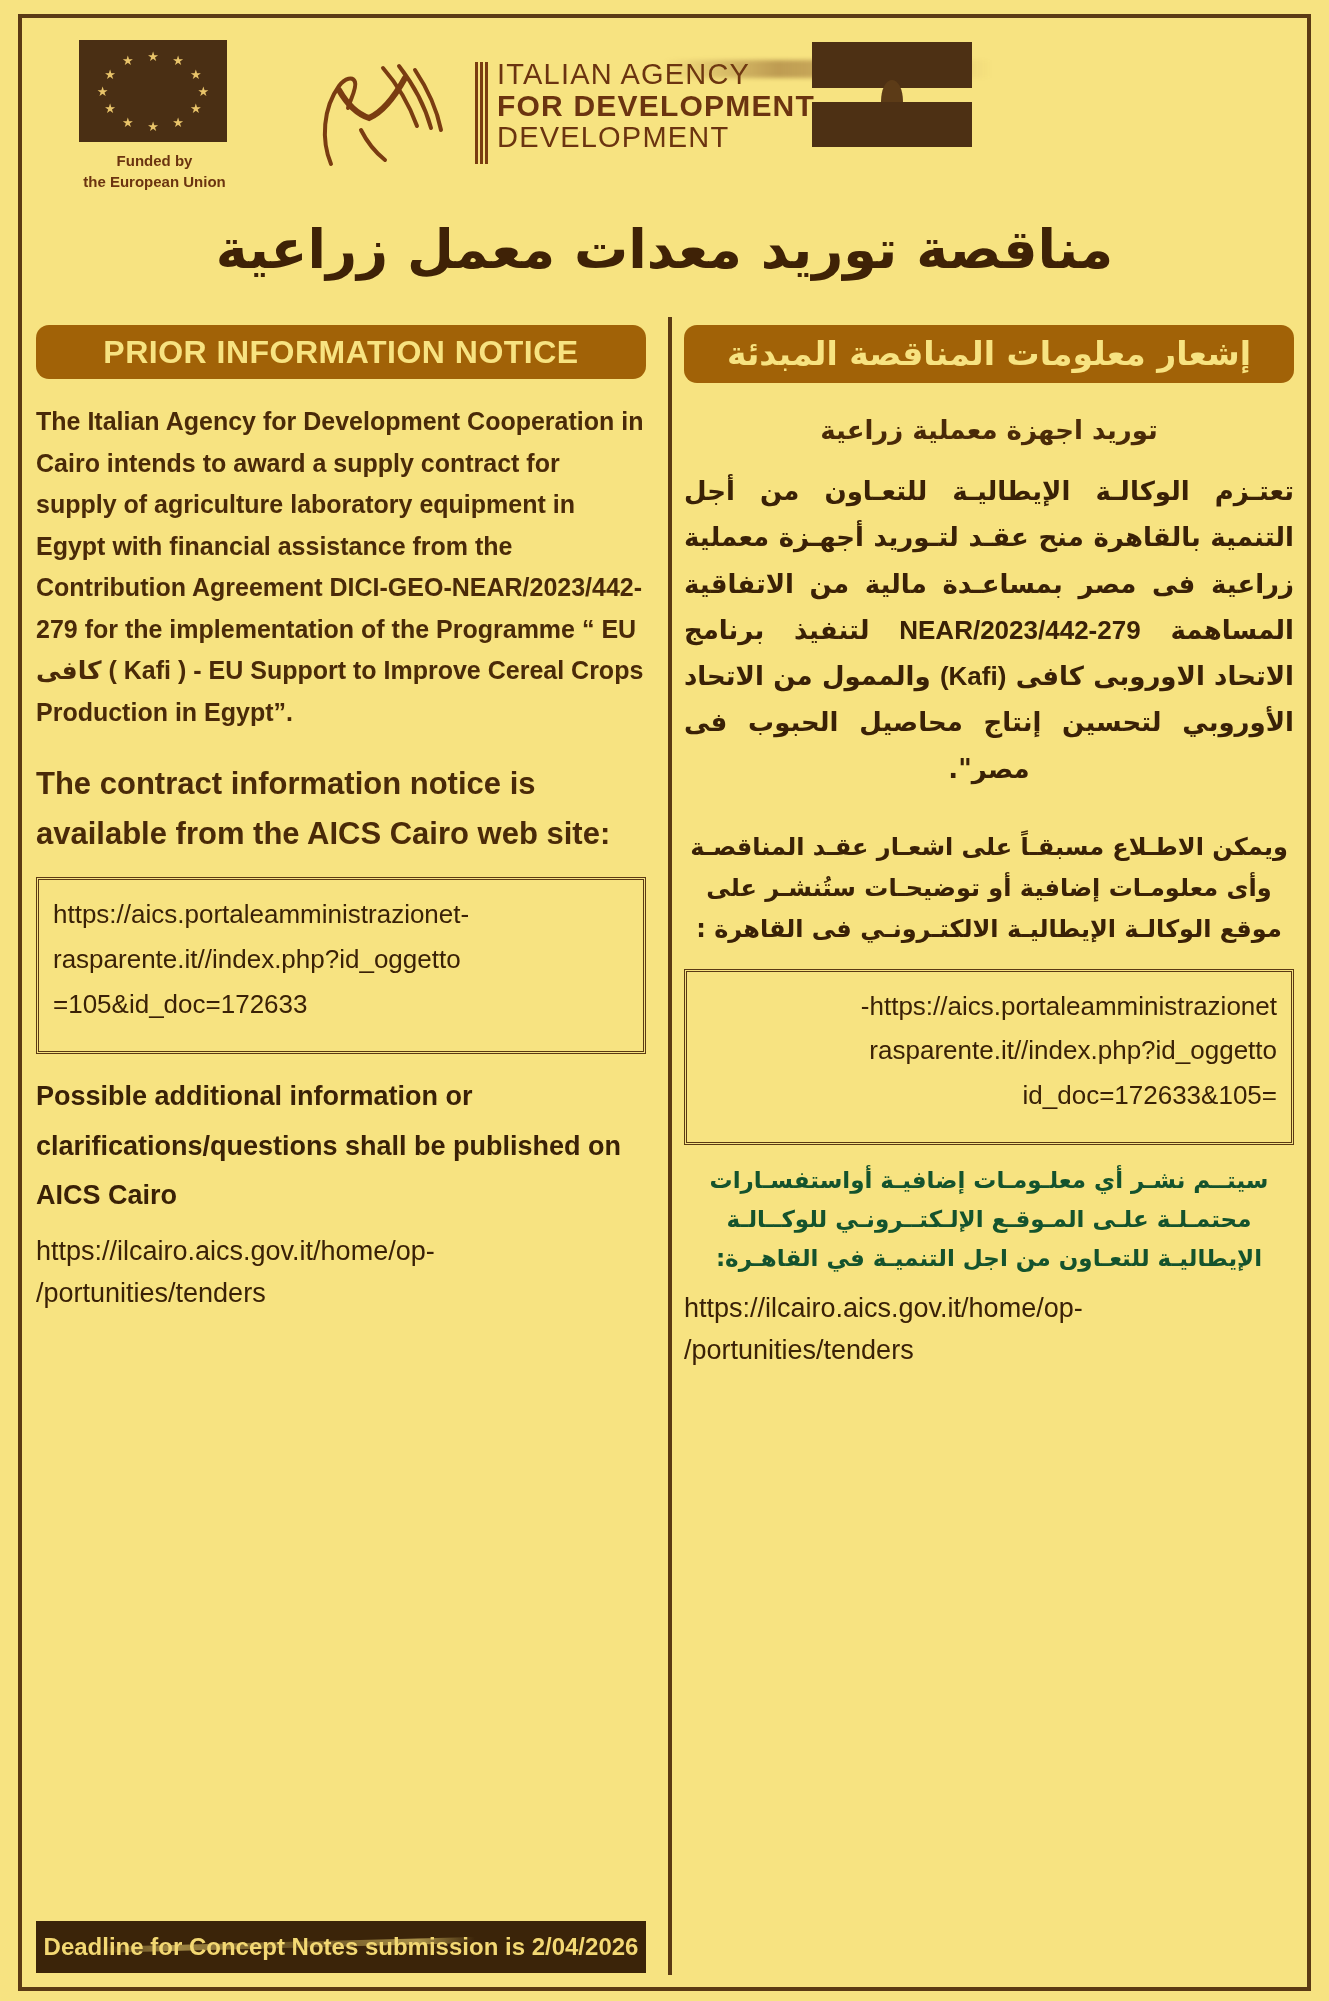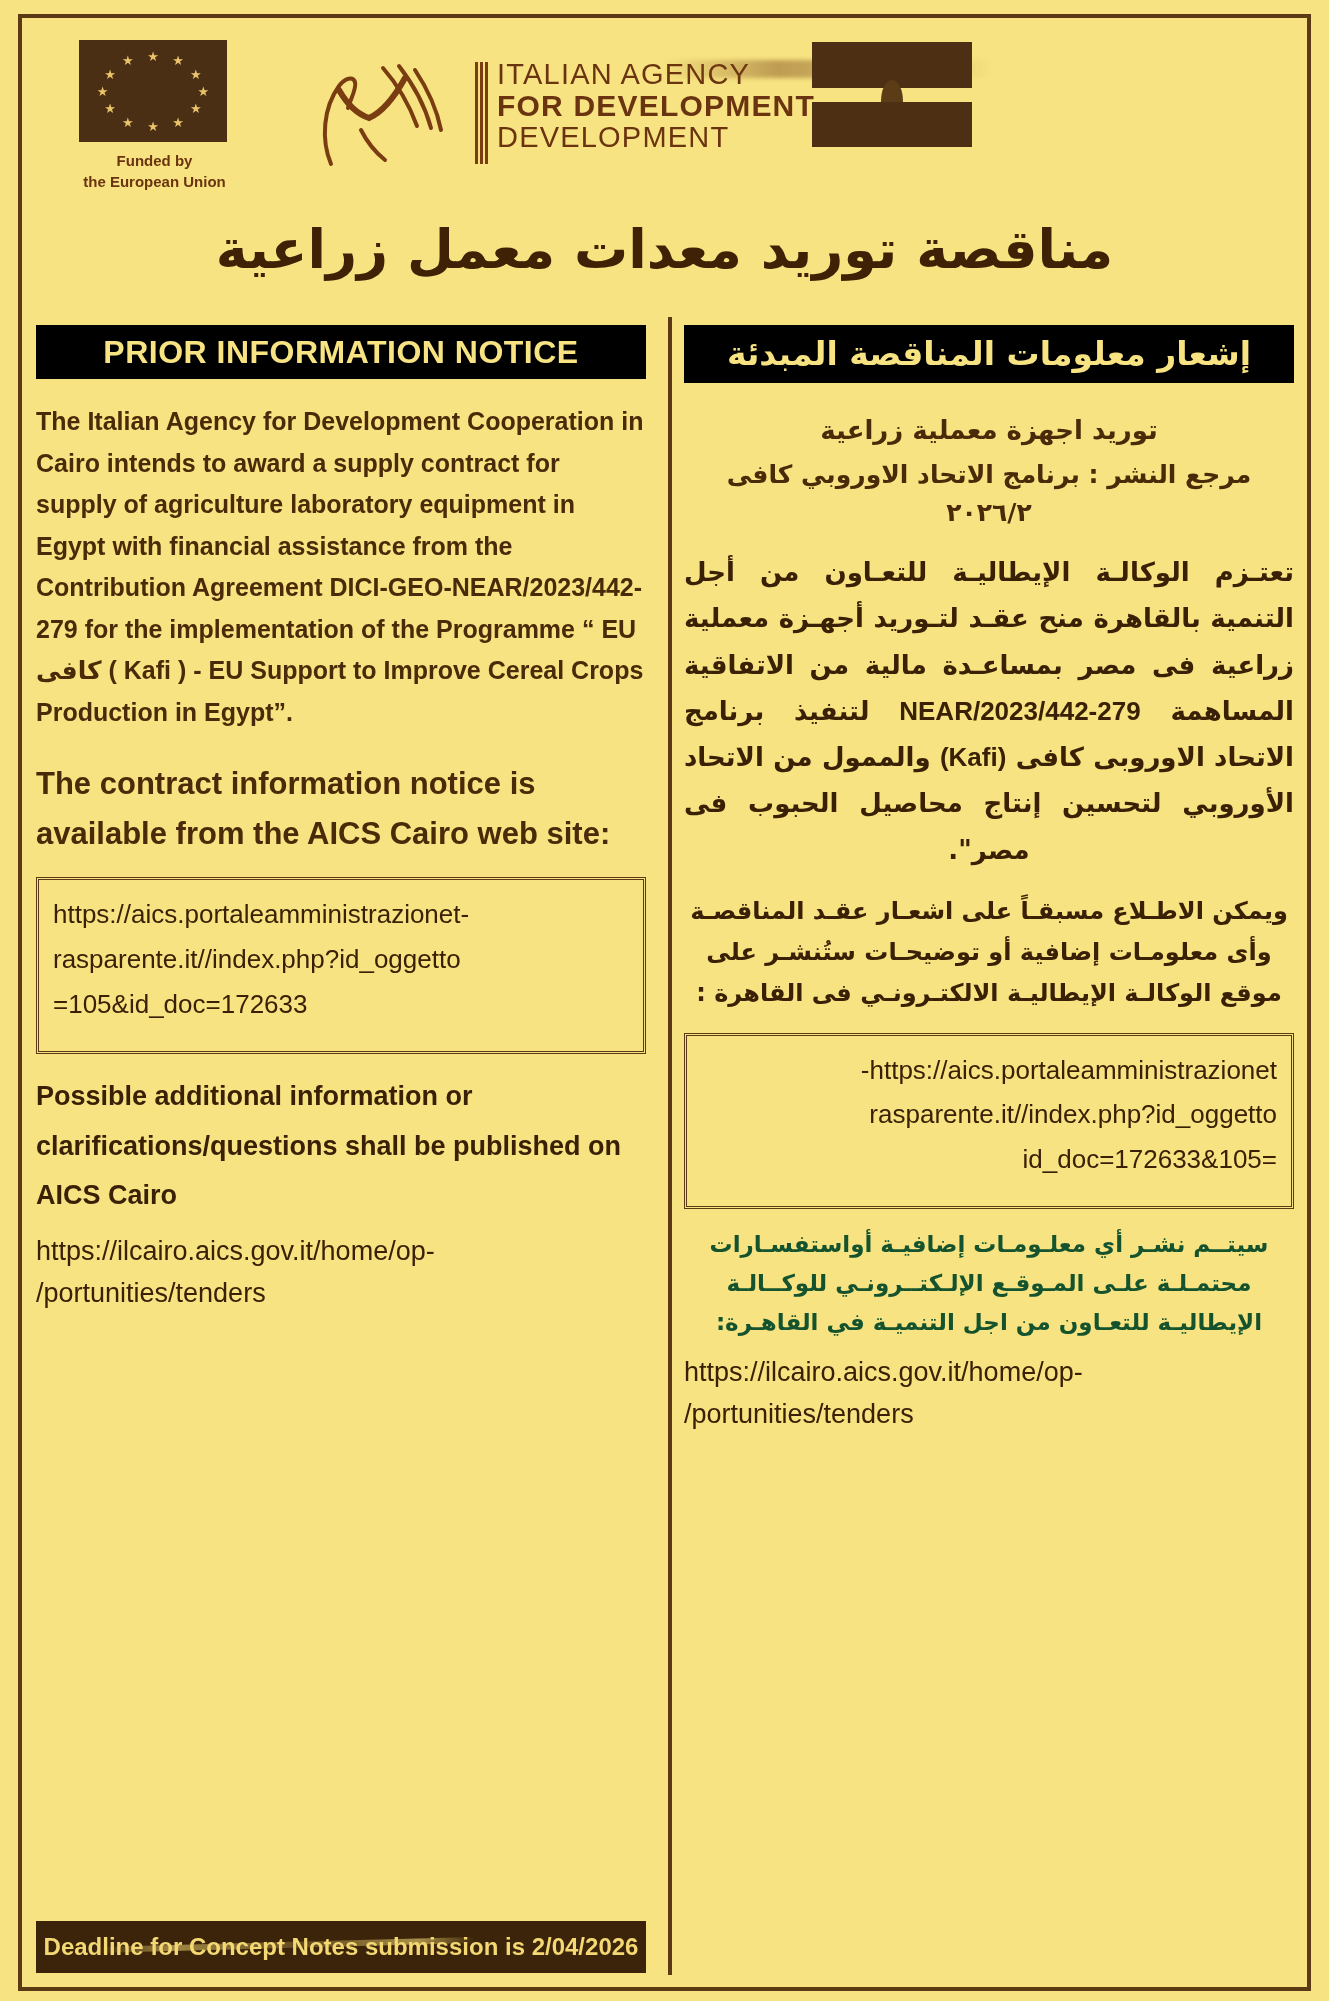--- a/index.html
+++ b/index.html
@@ -186,24 +186,25 @@
   .col-divider {
     position: absolute;
     left: 632px;
     top: -8px;
     bottom: 4px;
     width: 4px;
     background: #5b3a14;
   }
 
   .band {
-    background: #000000;
+    background: #a16207;
     color: #f7e381;
     text-align: center;
     box-sizing: border-box;
+    border-radius: 13px;
   }
   .band-en {
     height: 54px;
     line-height: 54px;
     font-size: 32px;
     font-weight: bold;
     letter-spacing: 0.5px;
   }
   .band-ar {
     height: 58px;
@@ -301,21 +302,21 @@
     font-family: "Liberation Sans", sans-serif;
     direction: ltr;
     unicode-bidi: isolate;
   }
   .ar-body2 {
     color: #3a2106;
     font-family: "DejaVu Sans", sans-serif;
     font-size: 24px;
     font-weight: bold;
     line-height: 1.72;
-    margin-top: 18px;
+    margin-top: 35px;
     text-align: center;
   }
   .ar-para3 {
     color: #14532d;
     font-family: "DejaVu Sans", sans-serif;
     font-size: 23px;
     font-weight: bold;
     line-height: 1.7;
     margin-top: 16px;
     text-align: center;
@@ -452,21 +453,20 @@
       <div class="deadline deadline-en">
         <span>Deadline for Concept Notes submission is 2/04/2026</span>
         <div class="scratch"></div>
       </div>
     </div>
 
     <div class="col col-ar">
       <div class="band band-ar">إشعار معلومات المناقصة المبدئة</div>
 
       <div class="ar-sub">توريد اجهزة معملية  زراعية</div>
-      <div class="ar-ref">مرجع النشر : برنامج الاتحاد الاوروبي كافى  ٢٠٢٦/٢</div>
 
       <div class="ar-body"><span>تعتـزم الوكالـة الإيطاليـة للتعـاون من أجل التنمية بالقاهرة منح عقـد لتـوريد أجهـزة معملية زراعية فى مصر بمساعـدة مالية من الاتفاقية المساهمة </span><span class="lat">NEAR/2023/442-279</span><span> لتنفيذ برنامج الاتحاد الاوروبى كافى </span><span class="lat">(Kafi)</span><span> والممول من الاتحاد الأوروبي لتحسين إنتاج محاصيل الحبوب فى مصر".</span></div>
 
       <div class="ar-body2">ويمكن الاطـلاع مسبقـاً على اشعـار عقـد المناقصـة وأى معلومـات إضافية أو توضيحـات ستُنشـر على موقع الوكالـة الإيطاليـة الالكتـرونـي فى  القاهرة :</div>
 
       <div class="url-box">
         <div class="url-line">https://aics.portaleamministrazionet-</div>
         <div class="url-line">rasparente.it//index.php?id_oggetto</div>
         <div class="url-line">=105&amp;id_doc=172633</div>
       </div>

